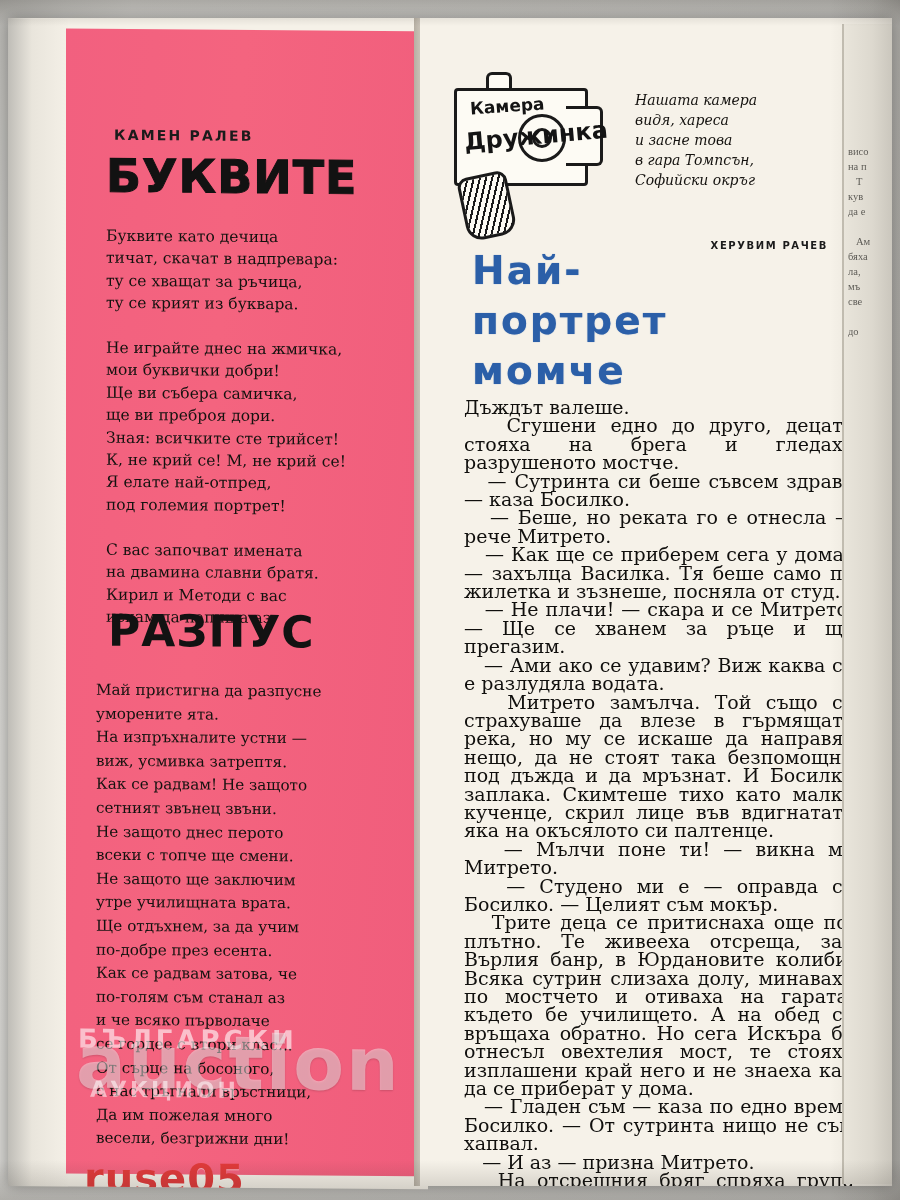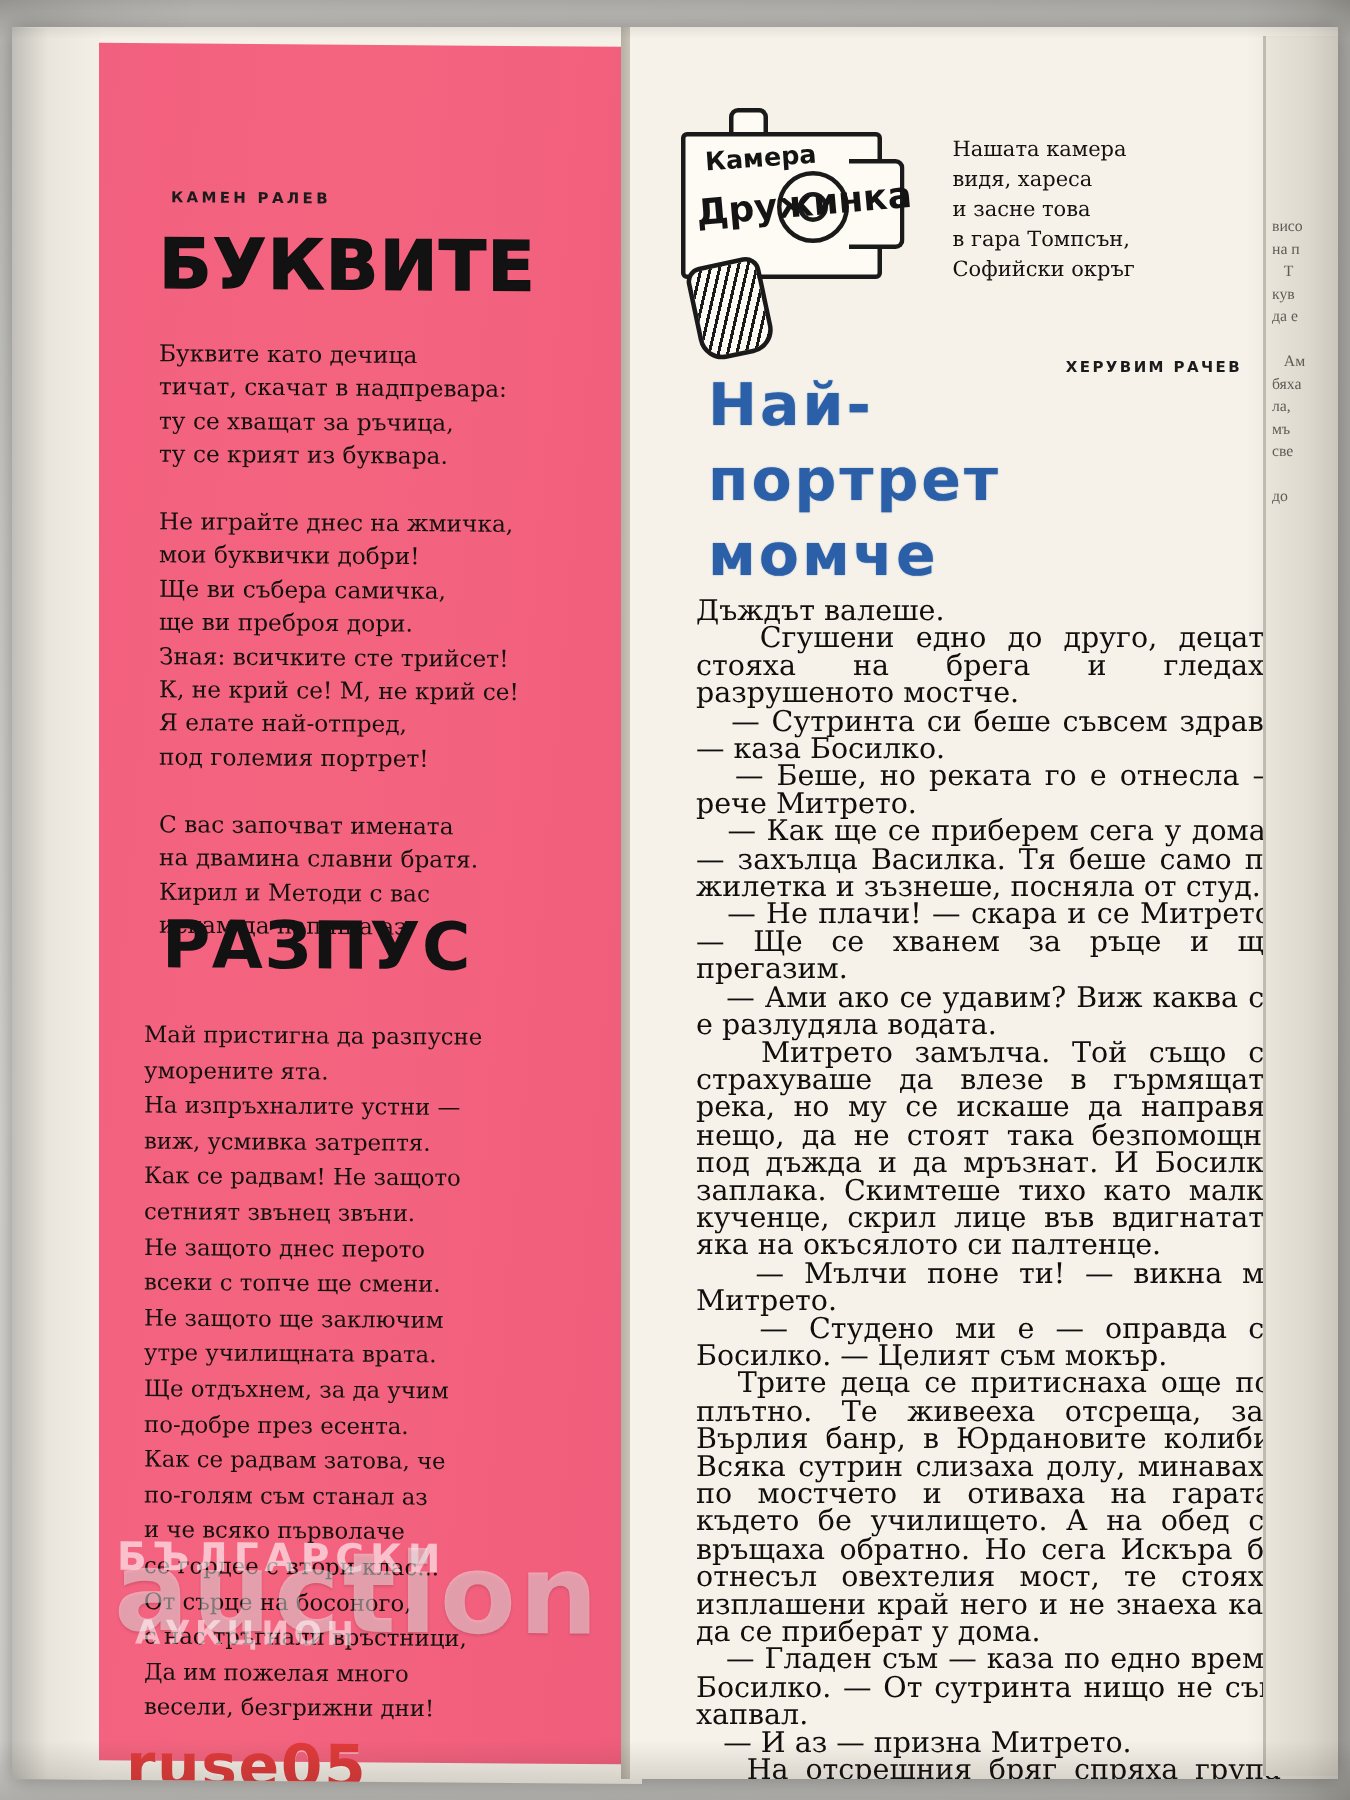--- a/index.html
+++ b/index.html
@@ -107,21 +107,21 @@
     white-space: pre-wrap;
     opacity: .8;
   }
 
   
   .author-kicker {
     position: absolute;
     left: 48px;
     top: 98px;
     font-family: "DejaVu Sans", sans-serif;
-    font-size: 10px;
+    font-size: 14px;
     letter-spacing: 2.2px;
     color: #1b1b1b;
     font-weight: 600;
   }
   .poem-title {
     position: absolute;
     font-family: "DejaVu Sans", sans-serif;
     font-weight: 900;
     color: #121212;
     letter-spacing: 1px;
@@ -228,20 +228,21 @@
   }
   #cam-word-1 { left: 30px; top: 30px; font-size: 17px; transform: rotate(-4deg); }
   #cam-word-2 { left: 24px; top: 56px; font-size: 24px; transform: rotate(-5deg); }
 
   .camera-caption {
     position: absolute;
     left: 215px;
     top: 72px;
     width: 180px;
     font-family: "DejaVu Serif", serif;
+    font-style: italic;
     font-size: 14px;
     line-height: 20px;
     color: #14120f;
     white-space: pre-wrap;
   }
 
   .story-author {
     position: absolute;
     right: 64px;
     top: 222px;

